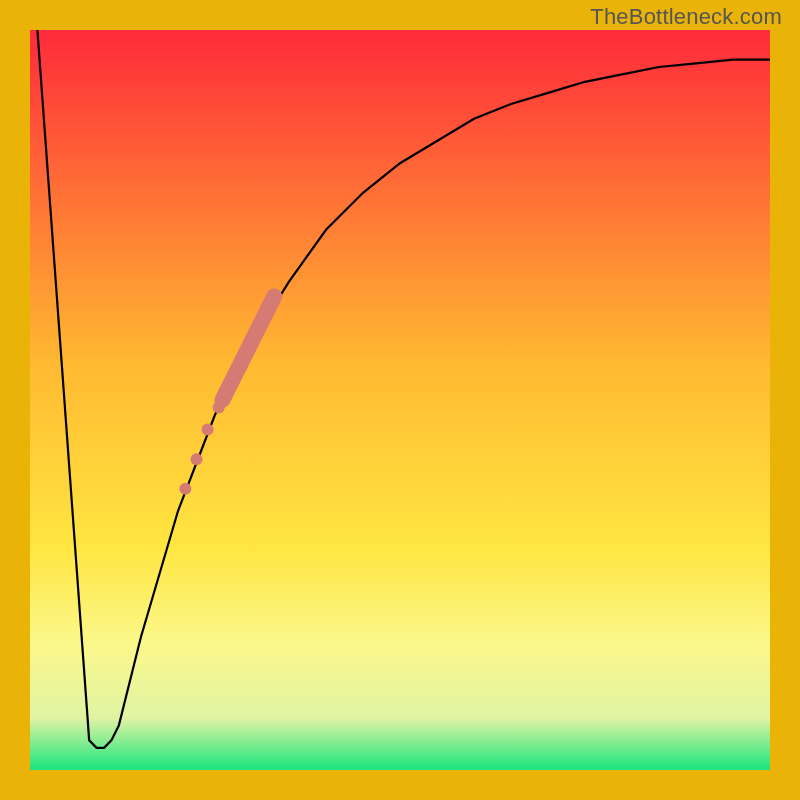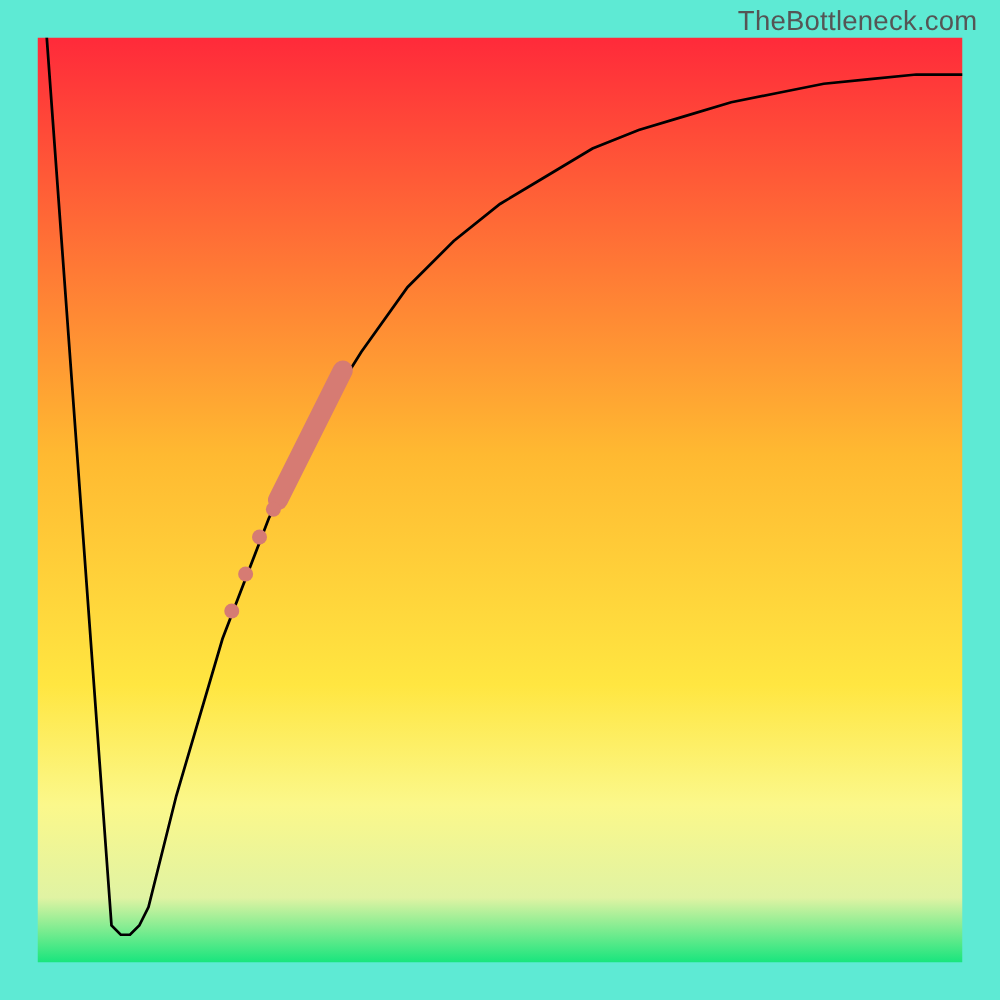--- a/index.html
+++ b/index.html
@@ -8,21 +8,21 @@
     width: 800px;
     height: 800px;
     background: #000;
     overflow: hidden;
     font-family: Arial, Helvetica, sans-serif;
   }
   .frame {
     position: relative;
     width: 800px;
     height: 800px;
-    background: #5eead4;
+    background: #eab308;
     text-align: right;
   }
   .watermark {
     position: absolute;
     top: 4px;
     right: 18px;
     color: #555;
     font-size: 22px;
     font-weight: 500;
     letter-spacing: 0.2px;

